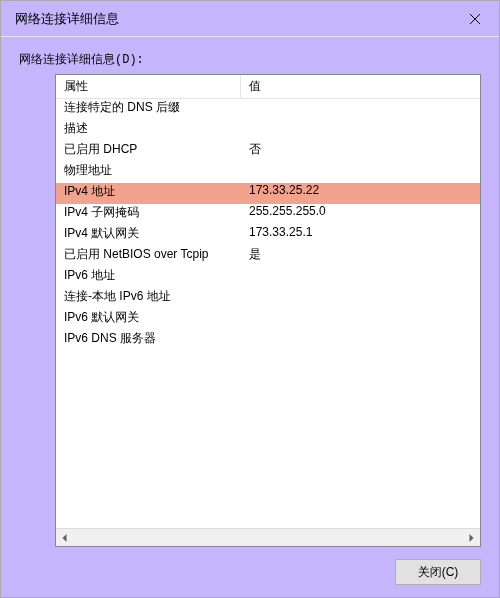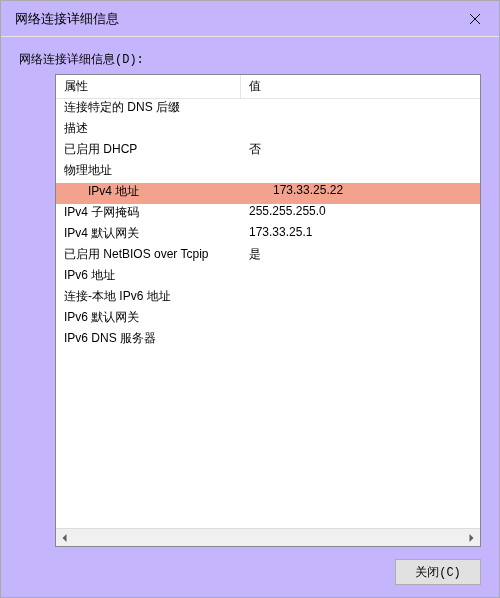--- a/index.html
+++ b/index.html
@@ -99,21 +99,20 @@
     .list-row .cell {
       padding: 0 8px;
       font-size: 12px;
       color: #000;
       white-space: nowrap;
     }
     .cell-prop { width: 185px; }
     .cell-val { flex: 1; }
     .highlight {
       background: #f3a38d;
-      padding-left: 24px;
     }
     .hscroll {
       height: 18px;
       background: #f0f0f0;
       display: flex;
       align-items: stretch;
       border-top: 1px solid #dcdcdc;
     }
     .hscroll-btn {
       width: 18px;
@@ -137,21 +136,21 @@
       display: flex;
       justify-content: flex-end;
       padding-top: 12px;
     }
     .btn {
       min-width: 86px;
       height: 26px;
       border: 1px solid #adadad;
       background: #e1e1e1;
       font-size: 12px;
-      font-family: Liberation Mono, monospace;
+      font-family: Liberation Sans, sans-serif;
       cursor: pointer;
       padding: 0 14px;
     }
   </style>
 </head>
 <body>
 
 <div class="window">
   <div class="titlebar">
     <span class="titlebar-title">网络连接详细信息</span>

